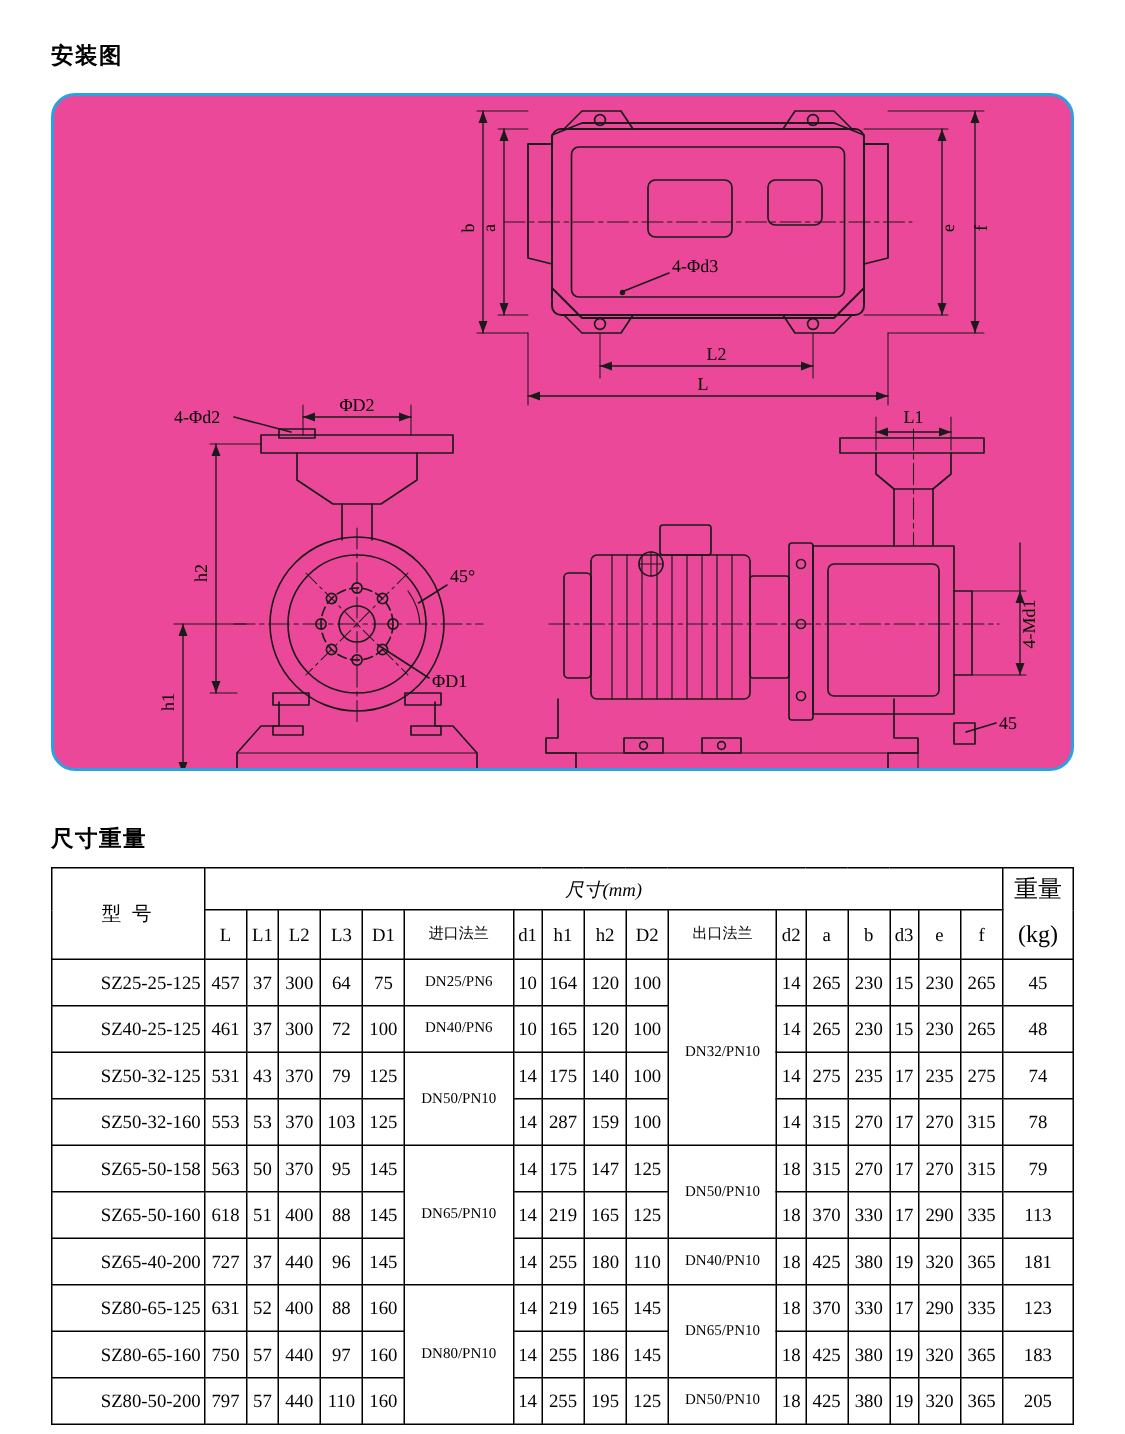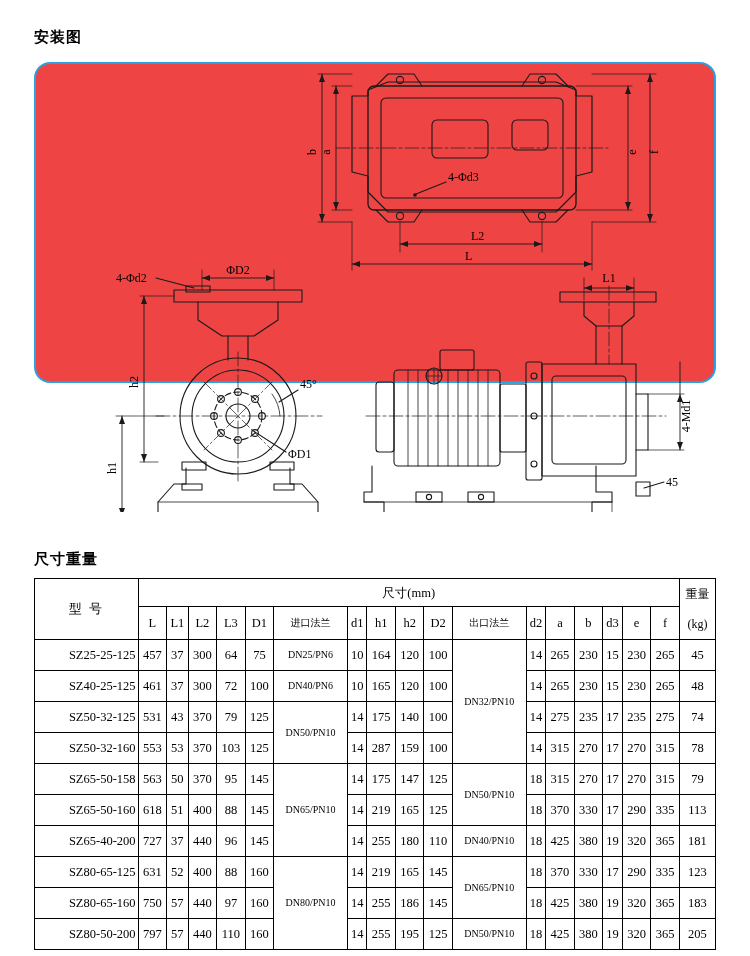--- a/index.html
+++ b/index.html
@@ -36,25 +36,25 @@
   #title-dims {
     position: absolute;
     left: 34px;
     top: 550px;
   }
   .diagram-box {
     position: absolute;
     left: 34px;
     top: 62px;
     width: 682px;
-    height: 321px;
+    height: 452px;
     border: 2px solid #29a3e0;
     border-radius: 16px;
     box-sizing: border-box;
-    background: #ef4444;
+    background: #ec4899;
   }
   svg.draw {
     position: absolute;
     left: 0;
     top: 0;
   }
   
   table.dims {
     position: absolute;
     left: 34px;
@@ -69,32 +69,33 @@
     text-align: center;
     padding: 0;
     height: 30px;
     line-height: 30px;
     font-weight: normal;
     white-space: nowrap;
   }
   table.dims th.hdr-top {
     height: 26px;
     line-height: 26px;
+    font-style: italic;
   }
   table.dims td.model {
     text-align: right;
     font-size: 12.5px;
     padding: 0 2px;
   }
   table.dims th.model-head {
     font-size: 13px;
     letter-spacing: 2px;
   }
   .w-unit {
-    font-size: 12px;
+    font-size: 16px;
     line-height: 15px;
     margin-top: 20px;
   }
   .small-col { font-size: 10px; }
 </style>
 </head>
 <body>
 
 <div class="page">
 

